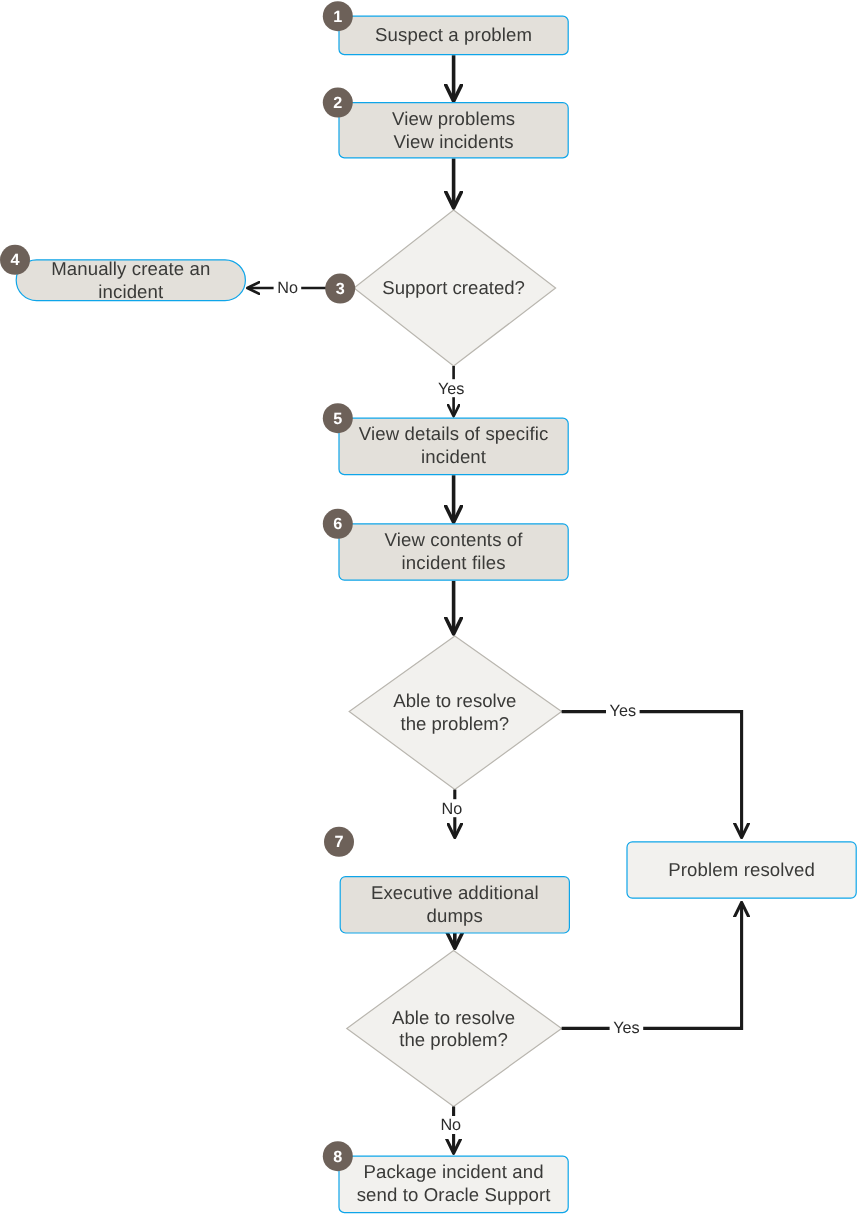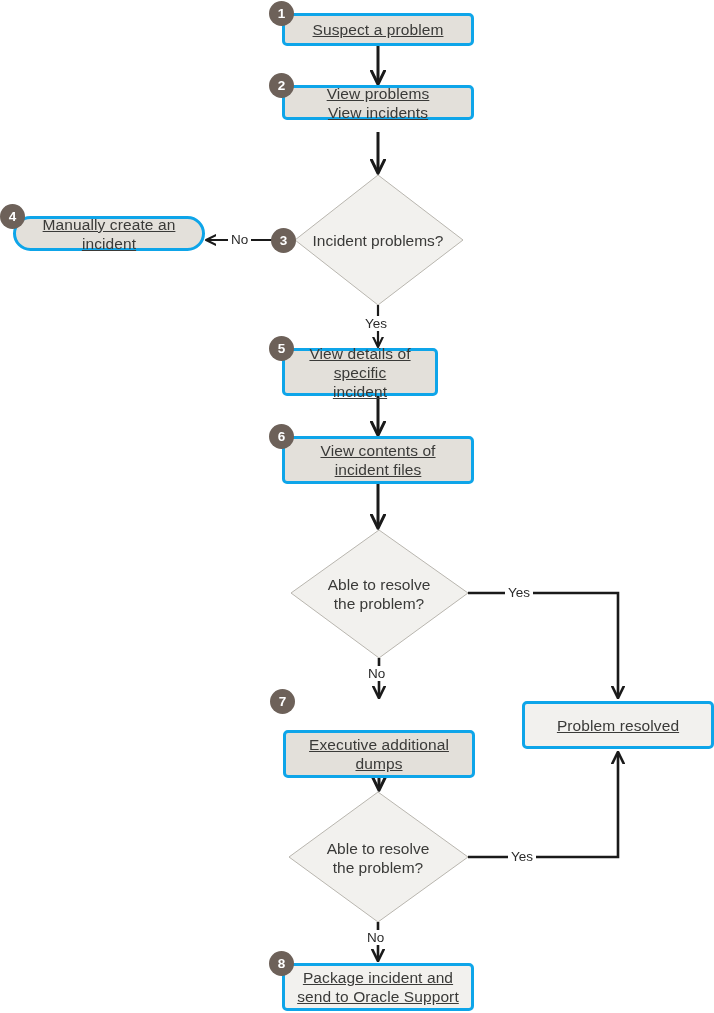--- a/index.html
+++ b/index.html
@@ -27,23 +27,22 @@
     display: flex;
     align-items: center;
     justify-content: center;
     text-align: center;
     color: #3a3a38;
     font-size: 15.5px;
     line-height: 19px;
     letter-spacing: 0.1px;
   }
   .box {
-    border: 3px solid #0ea5e9;
+    border: 1px solid #0ea5e9;
     border-radius: 5px;
-    text-decoration: underline;
   }
   .box.filled {
     background: #e3e0da;
   }
   .box.light {
     background: #f2f1ee;
   }
   .box .label {
     padding: 0 10px;
     white-space: pre-line;
@@ -111,38 +110,38 @@
   <line x1="379" y1="749" x2="379" y2="789" stroke="#1a1a1a" stroke-width="3" marker-end="url(#arrow)"></line>
   <path d="M 468,857 L 618,857 L 618,753" fill="none" stroke="#1a1a1a" stroke-width="2.6" marker-end="url(#arrow)"></path>
   <line x1="378" y1="922" x2="378" y2="960" stroke="#1a1a1a" stroke-width="2.6" marker-end="url(#arrow)"></line>
 </svg>
 
 <div class="node box filled" style="left:282px; top:13px; width:192px; height:33px;">
   <span class="label">Suspect a problem</span>
 </div>
 <div class="badge" style="left:269px; top:1px;">1</div>
 
-<div class="node box filled" style="left:282px; top:85px; width:192px; height:35px;">
+<div class="node box filled" style="left:282px; top:85px; width:192px; height:47px;">
   <span class="label">View problems
 View incidents</span>
 </div>
 <div class="badge" style="left:269px; top:73px;">2</div>
 
 <div class="diamond-label" style="left:298px; top:222px; width:160px; height:36px;">
-  <span>Incident problems?</span>
+  <span>Support created?</span>
 </div>
 <div class="badge" style="left:271px; top:228px;">3</div>
 
 <div class="node box filled" style="left:13px; top:216px; width:192px; height:35px;border-radius:22px;">
   <span class="label">Manually create an
 incident</span>
 </div>
 <div class="badge" style="left:0px; top:204px;">4</div>
 
-<div class="node box filled" style="left:282px; top:348px; width:156px; height:48px;">
+<div class="node box filled" style="left:282px; top:348px; width:192px; height:48px;">
   <span class="label">View details of specific
 incident</span>
 </div>
 <div class="badge" style="left:269px; top:336px;">5</div>
 
 <div class="node box filled" style="left:282px; top:436px; width:192px; height:48px;">
   <span class="label">View contents of
 incident files</span>
 </div>
 <div class="badge" style="left:269px; top:424px;">6</div>

